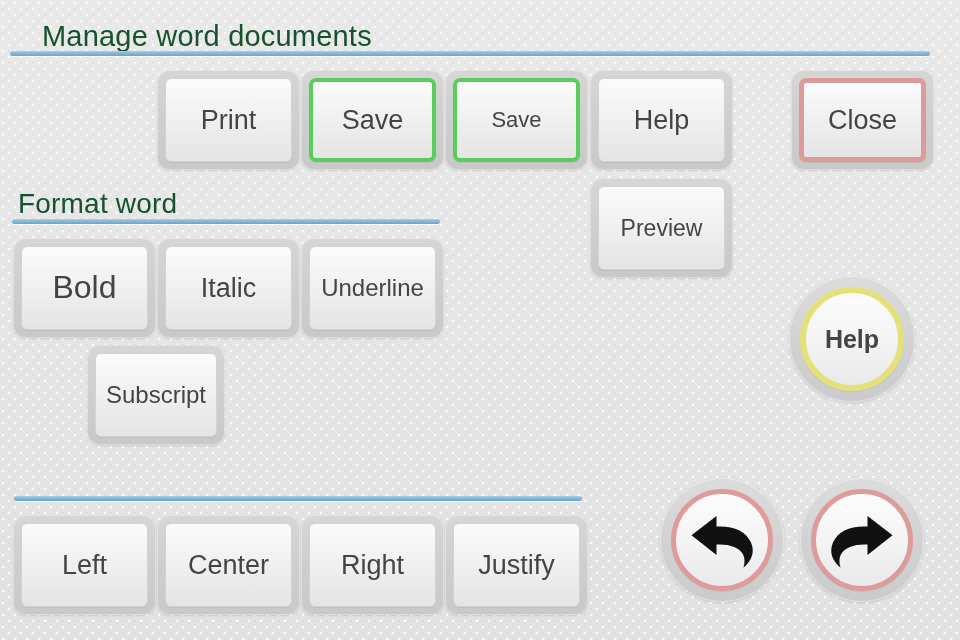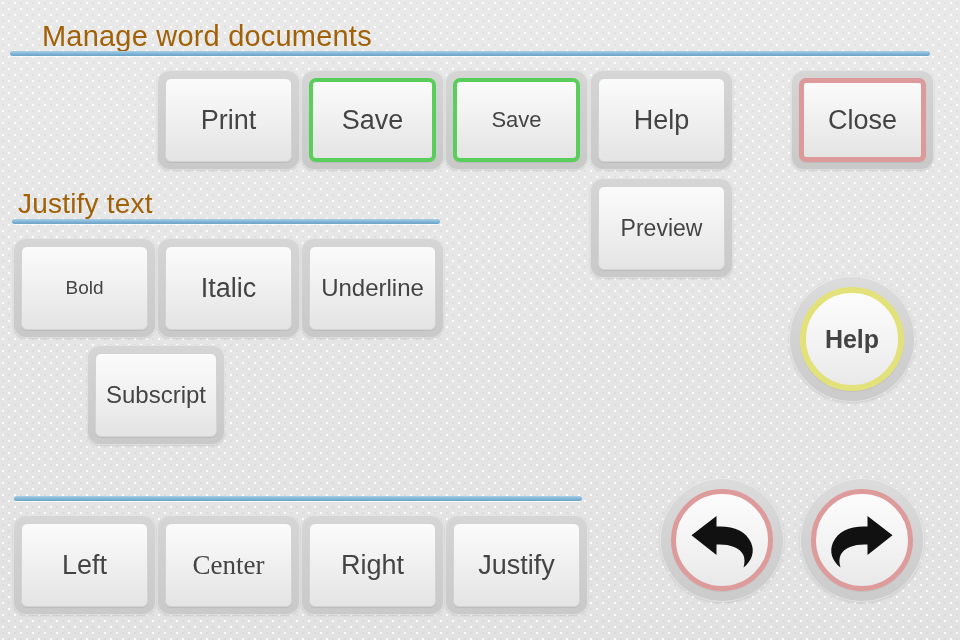--- a/index.html
+++ b/index.html
@@ -23,21 +23,21 @@
     position: relative;
     -webkit-font-smoothing: antialiased;
   }
 
   #stage { position: relative; width: 960px; height: 640px; }
 
   
   .section-head {
     position: absolute;
     font-weight: 300;
-    color: #a16207;
+    color: #14532d;
     letter-spacing: 0.2px;
     white-space: nowrap;
   }
   .rule {
     position: absolute;
     height: 5px;
     border-radius: 3px;
     background: linear-gradient(180deg, #a9cfe6 0%, #7fb4d6 55%, #6ba4c9 100%);
     box-shadow: 0 1px 0 rgba(255,255,255,0.75);
   }
@@ -129,25 +129,25 @@
   </div>
 
   <div class="btn accent-red" style="left:791px; top:70px; width:143px; height:100px;">
     <div class="face" style="font-size:27px;">Close</div>
   </div>
 
   <div class="btn" style="left:590px; top:178px; width:143px; height:100px;">
     <div class="face" style="font-size:23px;">Preview</div>
   </div>
 
-  <div class="section-head" style="left:18px; top:188px; font-size:28px;">Justify text</div>
+  <div class="section-head" style="left:18px; top:188px; font-size:28px;">Format word</div>
   <div class="rule" style="left:12px; top:219px; width:428px;"></div>
 
   <div class="btn" style="left:13px; top:238px; width:143px; height:100px;">
-    <div class="face" style="font-size:19px;">Bold</div>
+    <div class="face" style="font-size:32px;">Bold</div>
   </div>
 
   <div class="btn" style="left:157px; top:238px; width:143px; height:100px;">
     <div class="face" style="font-size:27px;">Italic</div>
   </div>
 
   <div class="btn" style="left:301px; top:238px; width:143px; height:100px;">
     <div class="face" style="font-size:24px; line-height:1.25; word-break:break-all;">Underline</div>
   </div>
 
@@ -155,21 +155,21 @@
     <div class="face" style="font-size:24px;">Subscript</div>
   </div>
 
 
   <div class="rule" style="left:14px; top:496px; width:568px;"></div>
 
   <div class="btn" style="left:13px; top:515px; width:143px; height:100px;">
     <div class="face" style="font-size:27px;">Left</div>
   </div>
 
-  <div class="btn" style="left:157px; top:515px; width:143px; height:100px;font-family:Liberation Serif, serif;">
+  <div class="btn" style="left:157px; top:515px; width:143px; height:100px;">
     <div class="face" style="font-size:27px;">Center</div>
   </div>
 
   <div class="btn" style="left:301px; top:515px; width:143px; height:100px;">
     <div class="face" style="font-size:27px;">Right</div>
   </div>
 
   <div class="btn" style="left:445px; top:515px; width:143px; height:100px;">
     <div class="face" style="font-size:27px;">Justify</div>
   </div>

